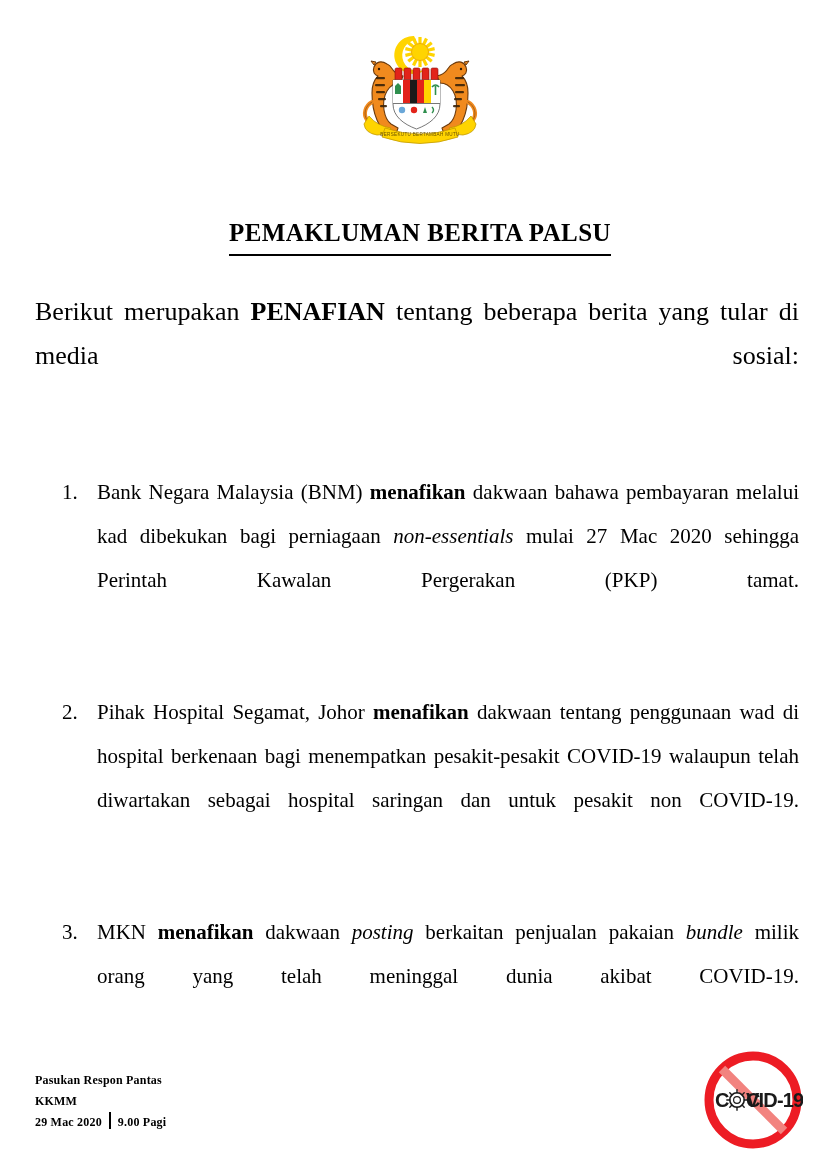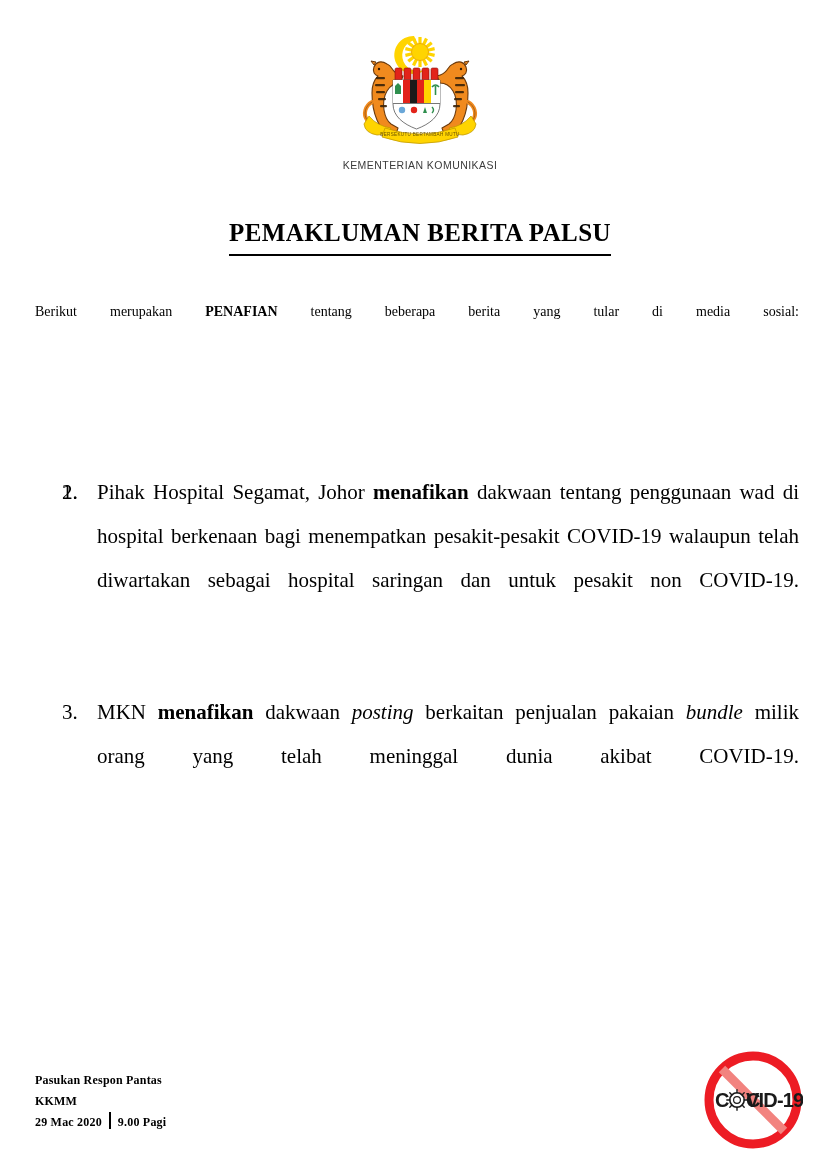--- a/index.html
+++ b/index.html
@@ -55,21 +55,21 @@
   }
 
   
   .content {
     position: absolute;
     left: 35px;
     top: 290px;
     width: 764px;
   }
   .intro {
-    font-size: 14px;
+    font-size: 26px;
     line-height: 44px;
     text-align: justify;
     text-justify: inter-word;
     margin: 0;
     font-family: Liberation Serif, serif;
   }
   .intro::after {
     content: "";
     display: inline-block;
     width: 100%;
@@ -243,35 +243,35 @@
 
     <g>
       <path d="M44 86 q8 10 22 12 q-4 7 -14 7 q-12 -2 -13 -11 z" fill="#FFD400" stroke="#c39a00" stroke-width="0.8"></path>
       <path d="M146 86 q-8 10 -22 12 q4 7 14 7 q12 -2 13 -11 z" fill="#FFD400" stroke="#c39a00" stroke-width="0.8"></path>
       <path d="M60 98 q35 12 70 0 l3 9 q-38 13 -76 0 z" fill="#FFD400" stroke="#c39a00" stroke-width="0.8"></path>
       <text x="95" y="106" font-family="Liberation Sans, sans-serif" font-size="4.6" fill="#6b5200" text-anchor="middle" letter-spacing="0.3">BERSEKUTU BERTAMBAH MUTU</text>
     </g>
   </svg>
 
   <div class="ministry-caption">
-    <div>KEMENTERIAN KOMUNIKASI</div>
   </div>
 </div>
 
 <div class="doc-title">
   <span class="u">PEMAKLUMAN BERITA PALSU</span>
 </div>
 
 <div class="content">
 
   <p class="intro"><span>Berikut merupakan </span><b>PENAFIAN</b><span> tentang beberapa berita yang tular di media sosial:</span></p>
 
   <ol class="claims">
     <li>
       <span class="num">1.</span>
+      <span class="txt"><span>Bank Negara Malaysia (BNM) </span><b>menafikan</b><span> dakwaan bahawa pembayaran melalui kad dibekukan bagi perniagaan </span><i>non-essentials</i><span> mulai 27 Mac 2020 sehingga Perintah Kawalan Pergerakan (PKP) tamat.</span></span>
     </li>
 
     <li>
       <span class="num">2.</span>
       <span class="txt"><span>Pihak Hospital Segamat, Johor </span><b>menafikan</b><span> dakwaan tentang penggunaan wad di hospital berkenaan bagi menempatkan pesakit-pesakit COVID-19 walaupun telah diwartakan sebagai hospital saringan dan untuk pesakit non COVID-19.</span></span>
     </li>
 
     <li>
       <span class="num">3.</span>
       <span class="txt"><span>MKN </span><b>menafikan</b><span> dakwaan </span><i>posting</i><span> berkaitan penjualan pakaian </span><i>bundle</i><span> milik orang yang telah meninggal dunia akibat COVID-19.</span></span>

